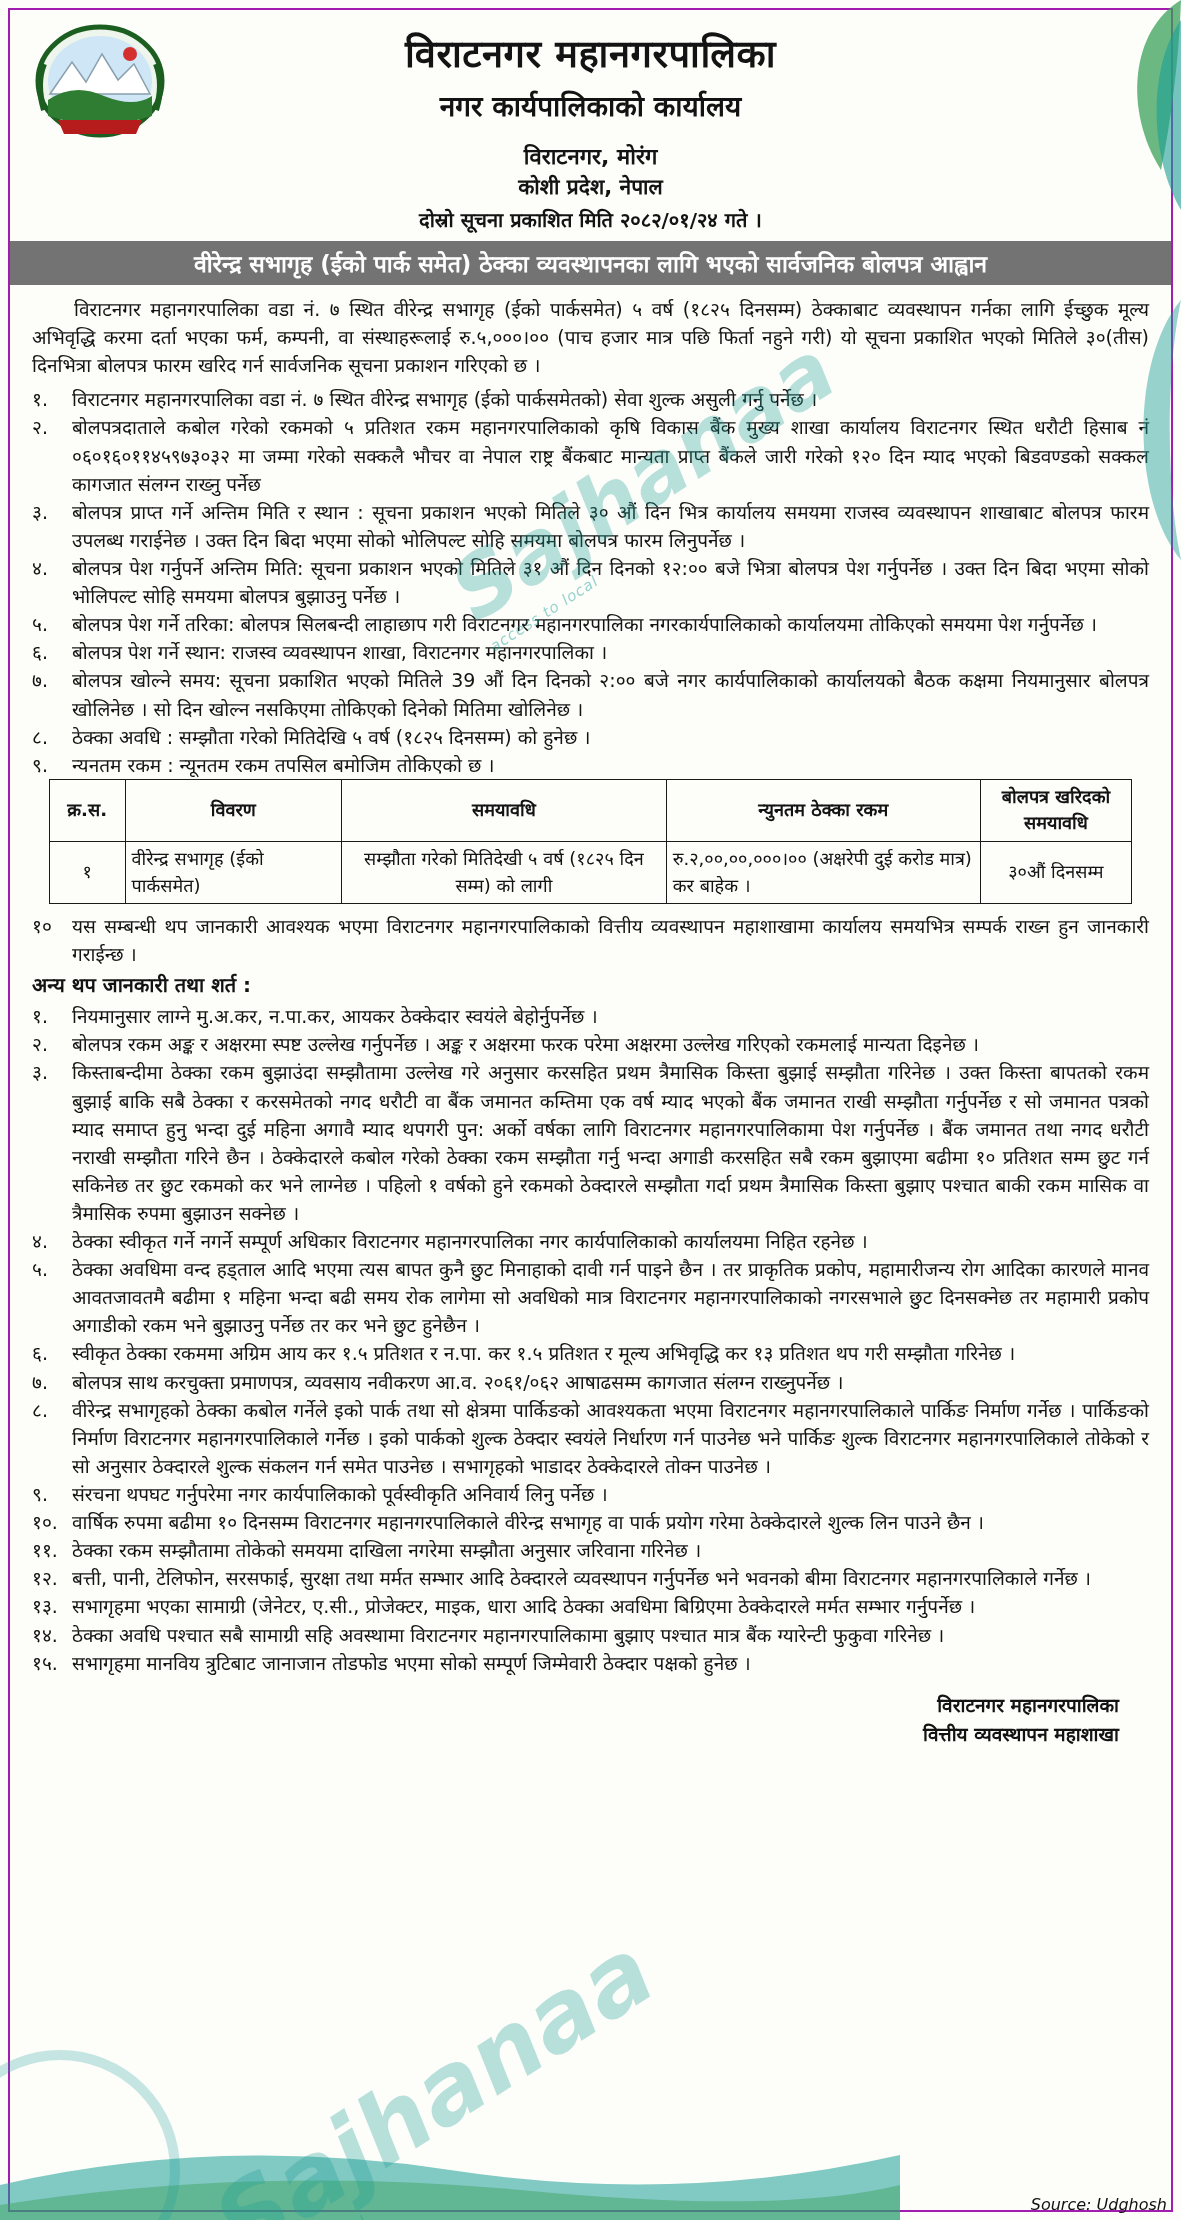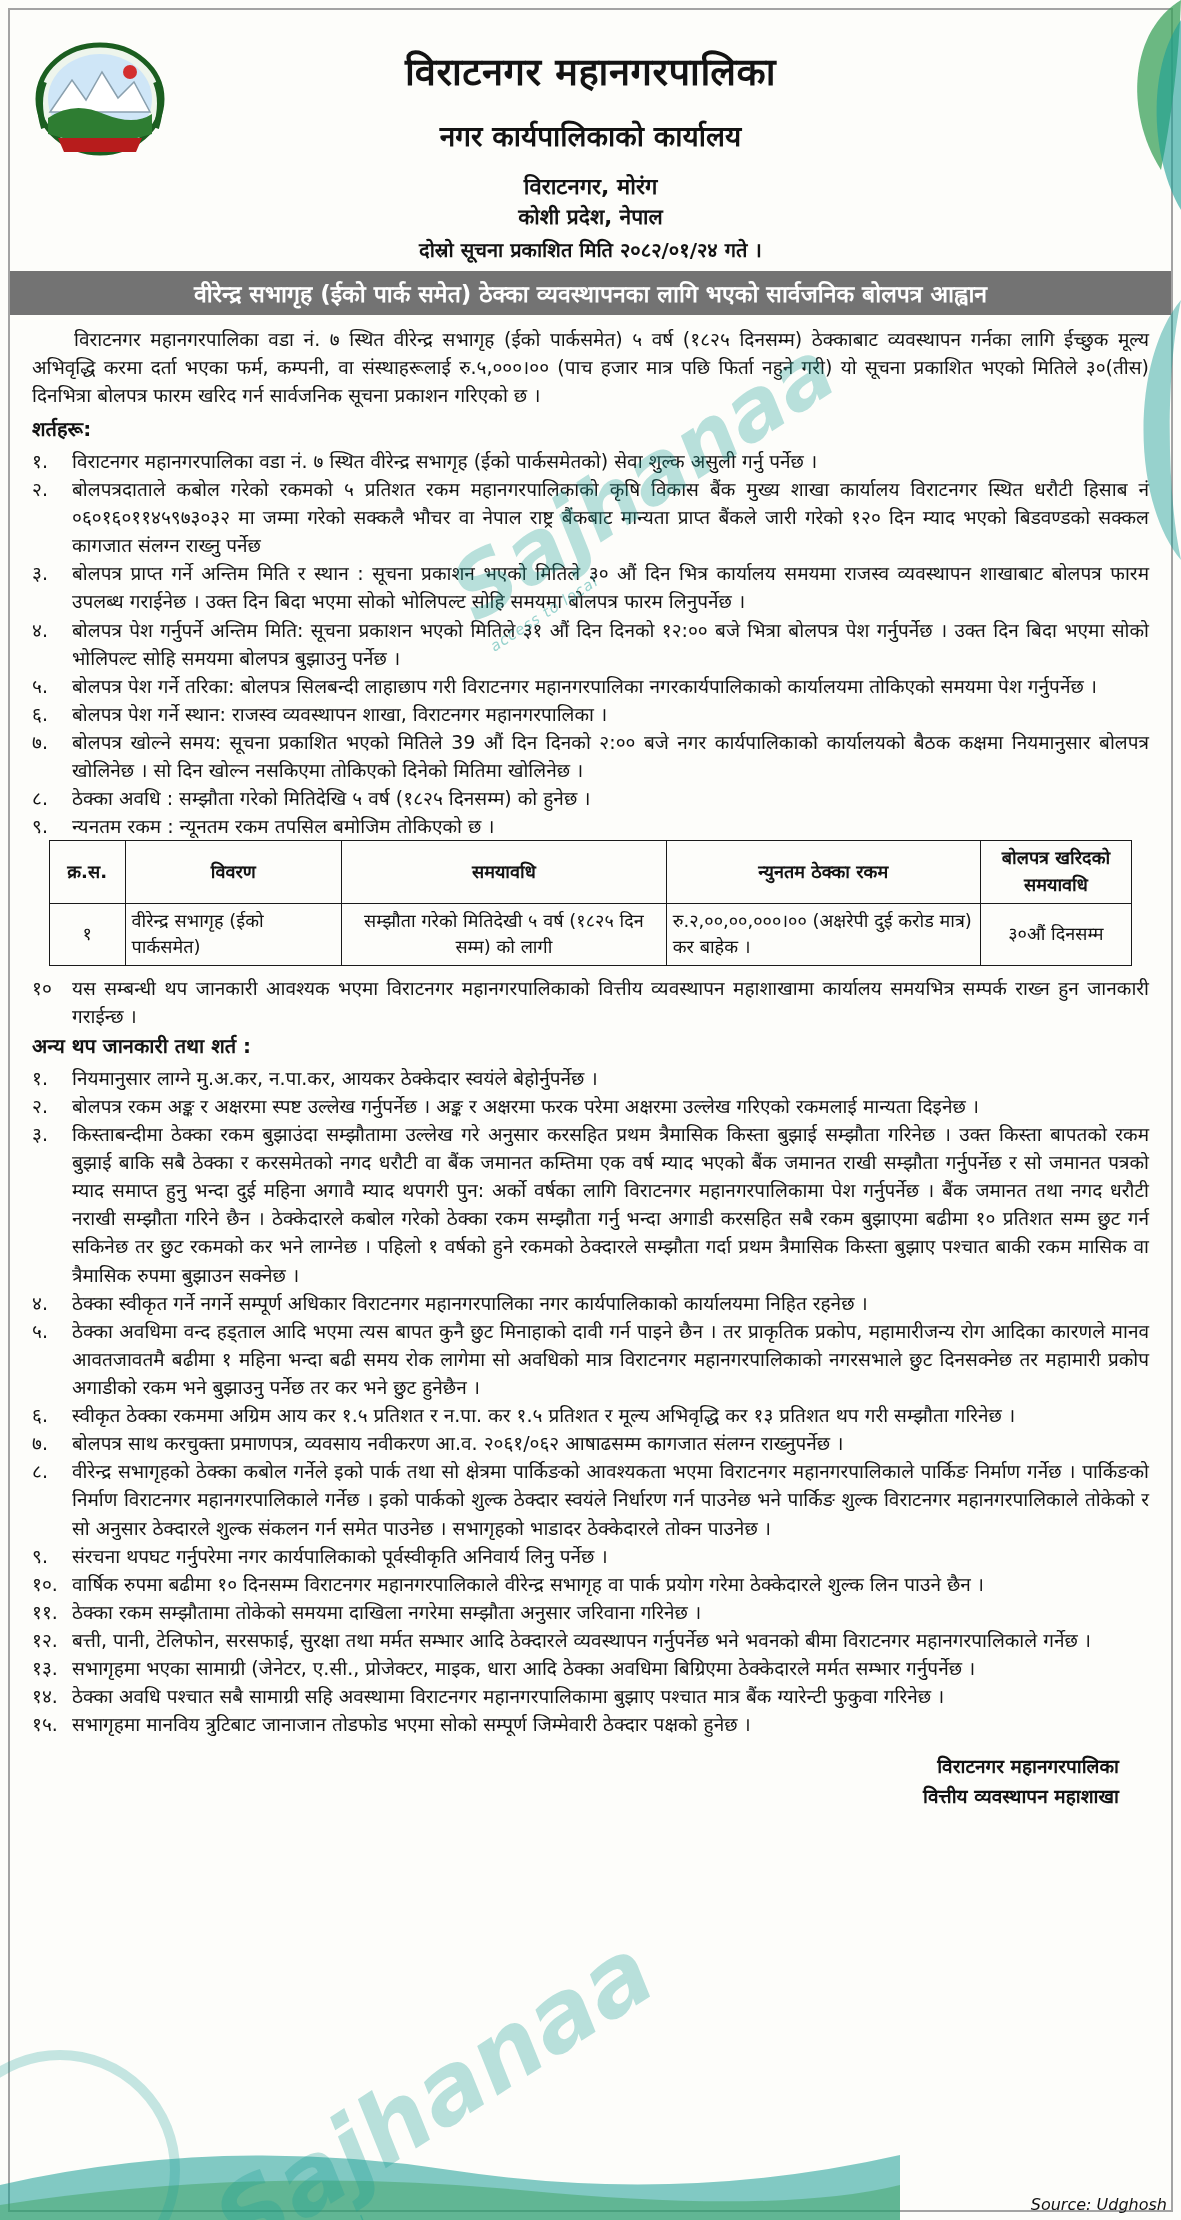--- a/index.html
+++ b/index.html
@@ -1,24 +1,24 @@
 <!DOCTYPE html>
 <html><head>
 <meta charset="utf-8">
 <style>
   html,body{margin:0;padding:0;background:#e8e8e8;}
   body{font-family:"DejaVu Sans","Liberation Sans",sans-serif;color:#131313;}
   .page{position:relative;width:1181px;height:2220px;margin:0 auto;background:#fdfdfa;overflow:hidden;}
-  .frame{position:absolute;inset:8px;border:2px solid #a3a3a3;padding:32px 22px 10px 22px;z-index:1;box-sizing:border-box;}
+  .frame{position:absolute;inset:8px;border:2px solid #a21caf;padding:14px 22px 10px 22px;z-index:1;box-sizing:border-box;}
 
   
   .header{position:relative;text-align:center;padding-top:2px;}
   .emblem{position:absolute;left:2px;top:0;width:132px;height:118px;}
   .h-org{font-size:38px;font-weight:700;letter-spacing:.5px;}
-  .h-office{font-size:28px;font-weight:700;margin-top:20px;}
+  .h-office{font-size:28px;font-weight:700;margin-top:8px;}
   .h-city{font-size:22px;font-weight:700;margin-top:16px;}
   .h-prov{font-size:21px;font-weight:700;margin-top:2px;}
   .h-date{font-size:20px;font-weight:700;margin-top:6px;}
 
   .banner{margin:8px -22px 10px -22px;background:#737373;color:#fff;
     font-size:23px;font-weight:700;text-align:center;padding:6px 10px;}
 
   .body-text{font-size:19px;line-height:1.48;}
   .intro{text-align:justify;text-indent:42px;margin:2px 0 6px 0;}
   .list-heading{font-weight:700;font-size:20px;margin:2px 0;}
@@ -91,21 +91,20 @@
       <div class="h-prov">कोशी प्रदेश, नेपाल</div>
       <div class="h-date">दोस्रो सूचना प्रकाशित मिति २०८२/०१/२४ गते ।</div>
     </div>
 
     <div class="banner">वीरेन्द्र सभागृह (ईको पार्क समेत) ठेक्का व्यवस्थापनका लागि भएको सार्वजनिक बोलपत्र आह्वान</div>
 
     <div class="body-text">
 
       <p class="intro">विराटनगर महानगरपालिका वडा नं. ७ स्थित वीरेन्द्र सभागृह (ईको पार्कसमेत) ५ वर्ष (१८२५ दिनसम्म) ठेक्काबाट व्यवस्थापन गर्नका लागि ईच्छुक मूल्य अभिवृद्धि करमा दर्ता भएका फर्म, कम्पनी, वा संस्थाहरूलाई रु.५,०००।०० (पाच हजार मात्र पछि फिर्ता नहुने गरी) यो सूचना प्रकाशित भएको मितिले ३०(तीस) दिनभित्रा बोलपत्र फारम खरिद गर्न सार्वजनिक सूचना प्रकाशन गरिएको छ ।</p>
 
-      <div class="list-heading">शर्तहरू:</div>
 
       <div class="list">
 
           <div class="li">
             <span class="num">१.</span>
             <span class="txt">विराटनगर महानगरपालिका वडा नं. ७ स्थित वीरेन्द्र सभागृह (ईको पार्कसमेतको) सेवा शुल्क असुली गर्नु पर्नेछ ।</span>
           </div>
 
           <div class="li">
             <span class="num">२.</span>

